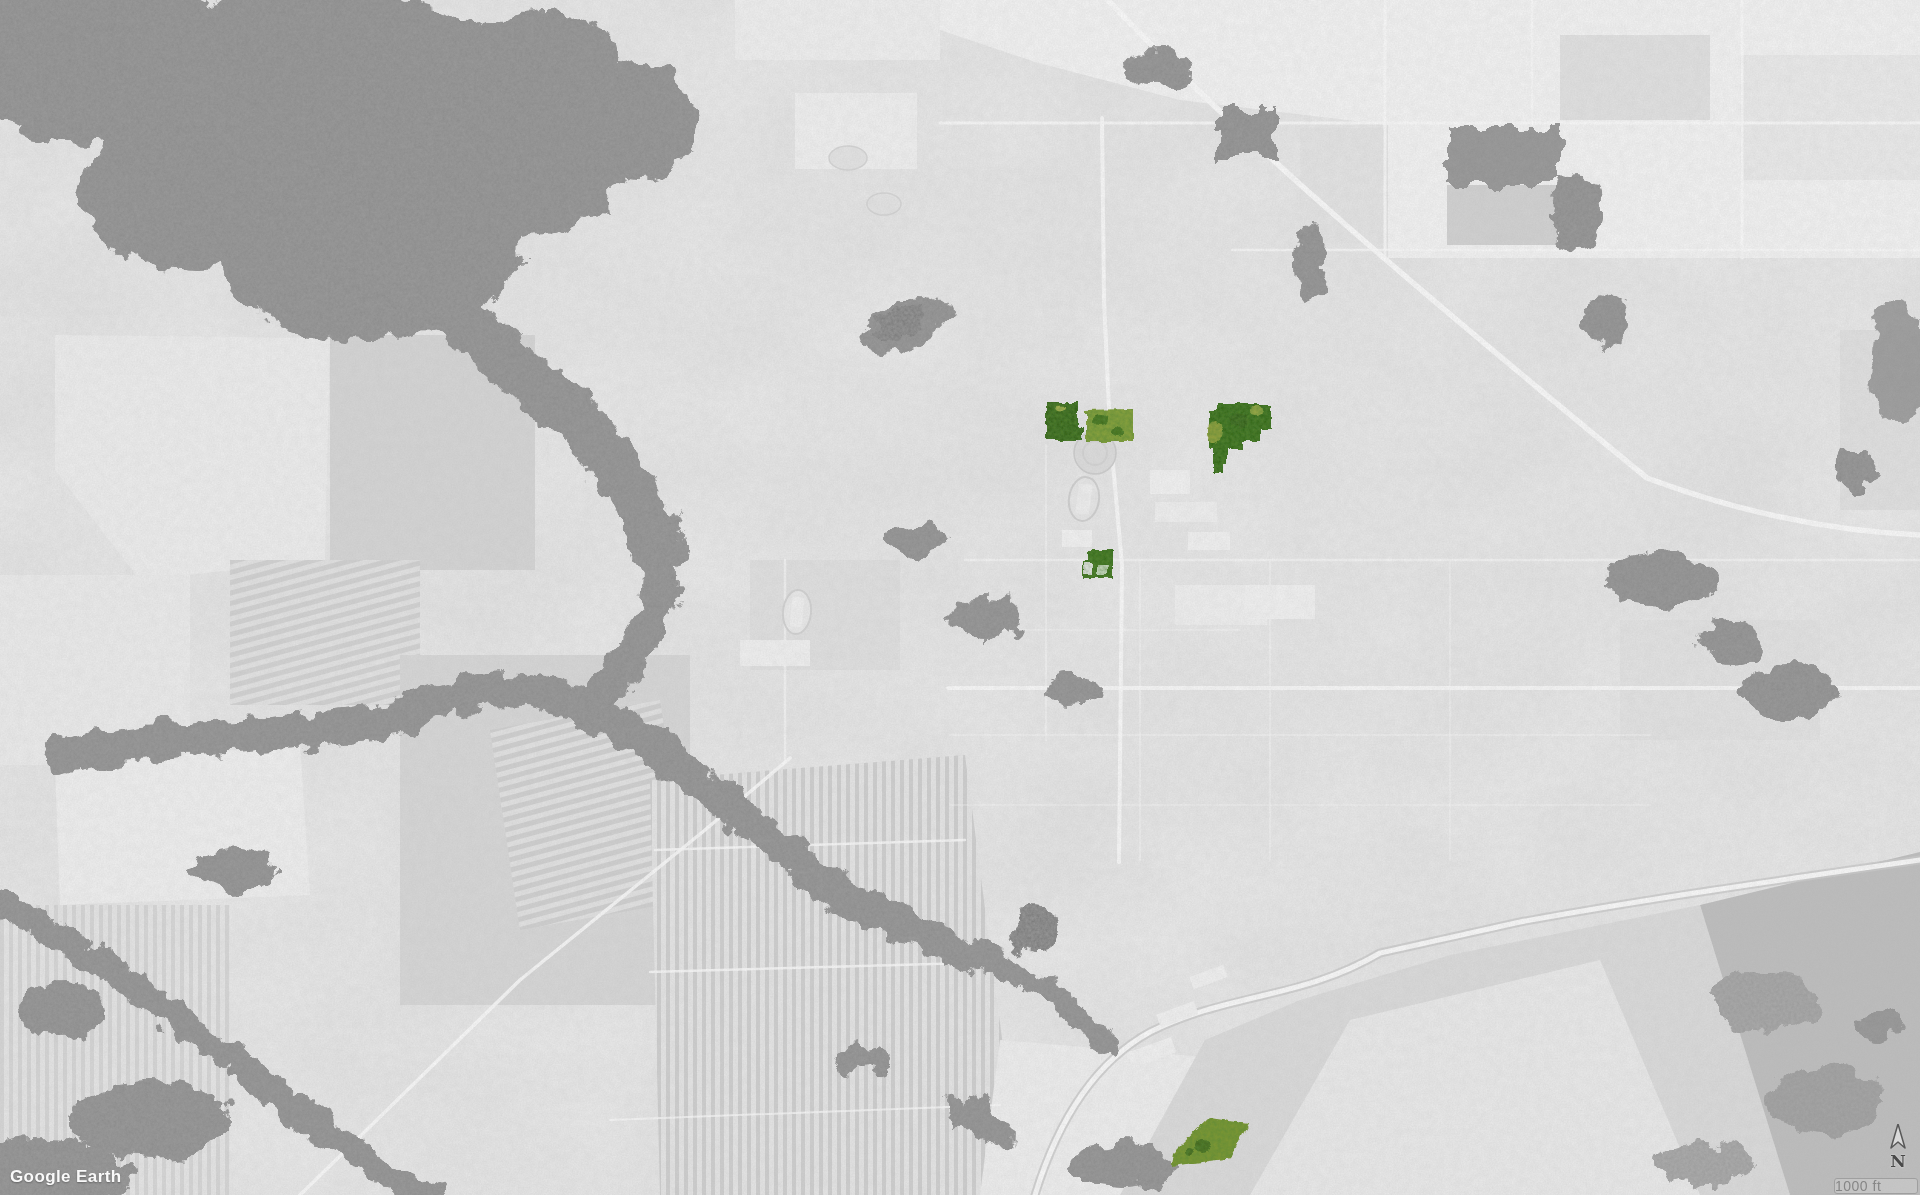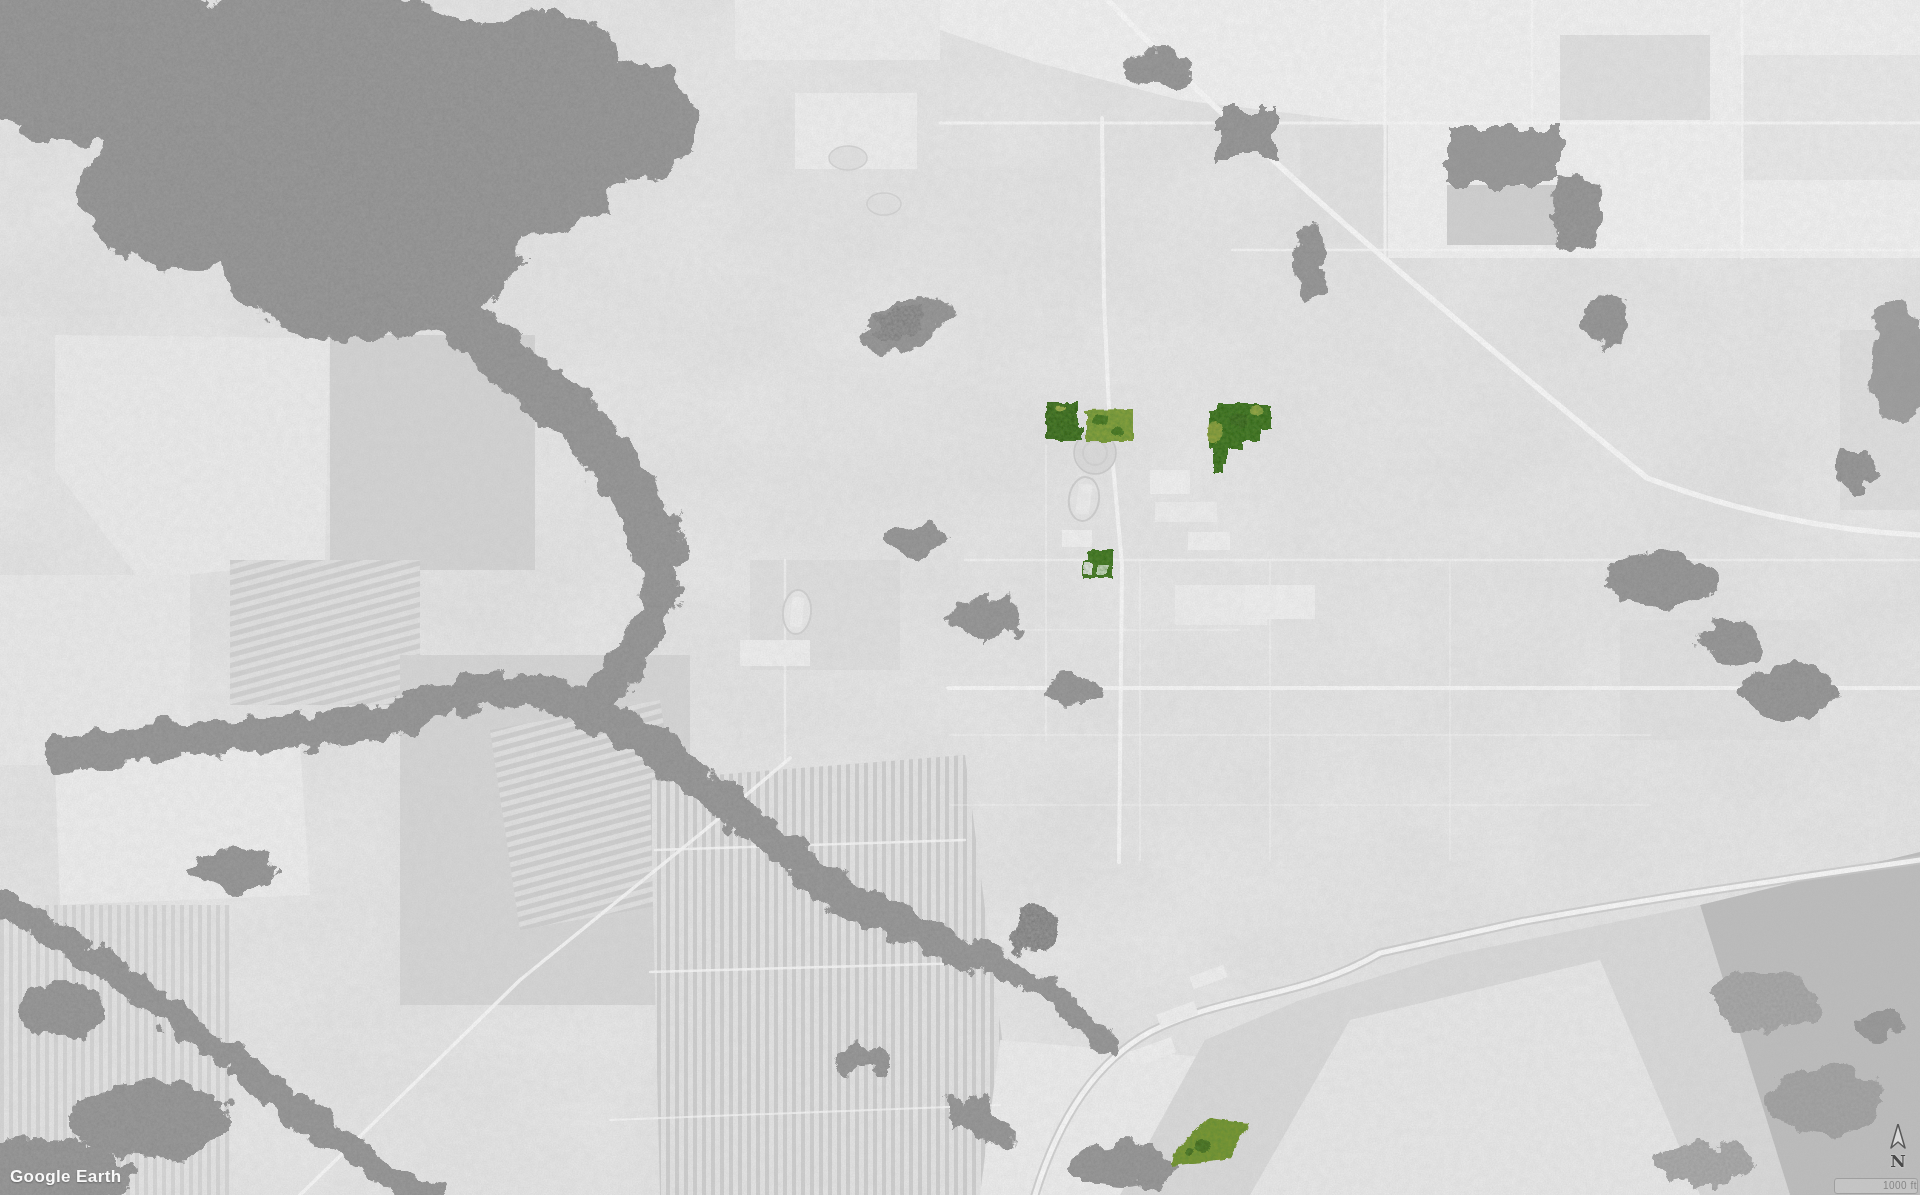--- a/index.html
+++ b/index.html
@@ -18,21 +18,21 @@
     text-align:center;opacity:.88;
   }
   .compass .n-letter{
     display:block;margin-top:-3px;
     font-family:"DejaVu Serif",serif;font-weight:bold;font-size:17px;color:#3a3a3a;
     text-shadow:0 0 2px rgba(255,255,255,.8);
   }
   .scalebar{
     position:absolute;left:1834px;top:1178px;width:82px;height:14px;z-index:5;
     border:1px solid #9f9f9f;border-radius:3px;background:rgba(208,208,208,.45);
-    color:#868686;font-size:10px;line-height:14px;text-align:right;letter-spacing:.5px;
+    color:#868686;font-size:14px;line-height:14px;text-align:left;letter-spacing:.5px;
   }
 </style>
 </head>
 <body>
 
 <div class="viewport">
 
 <svg class="map-svg" viewBox="0 0 1920 1195" preserveAspectRatio="none" xmlns="http://www.w3.org/2000/svg">
   <defs>
     <filter id="grain" x="0" y="0" width="100%" height="100%">

